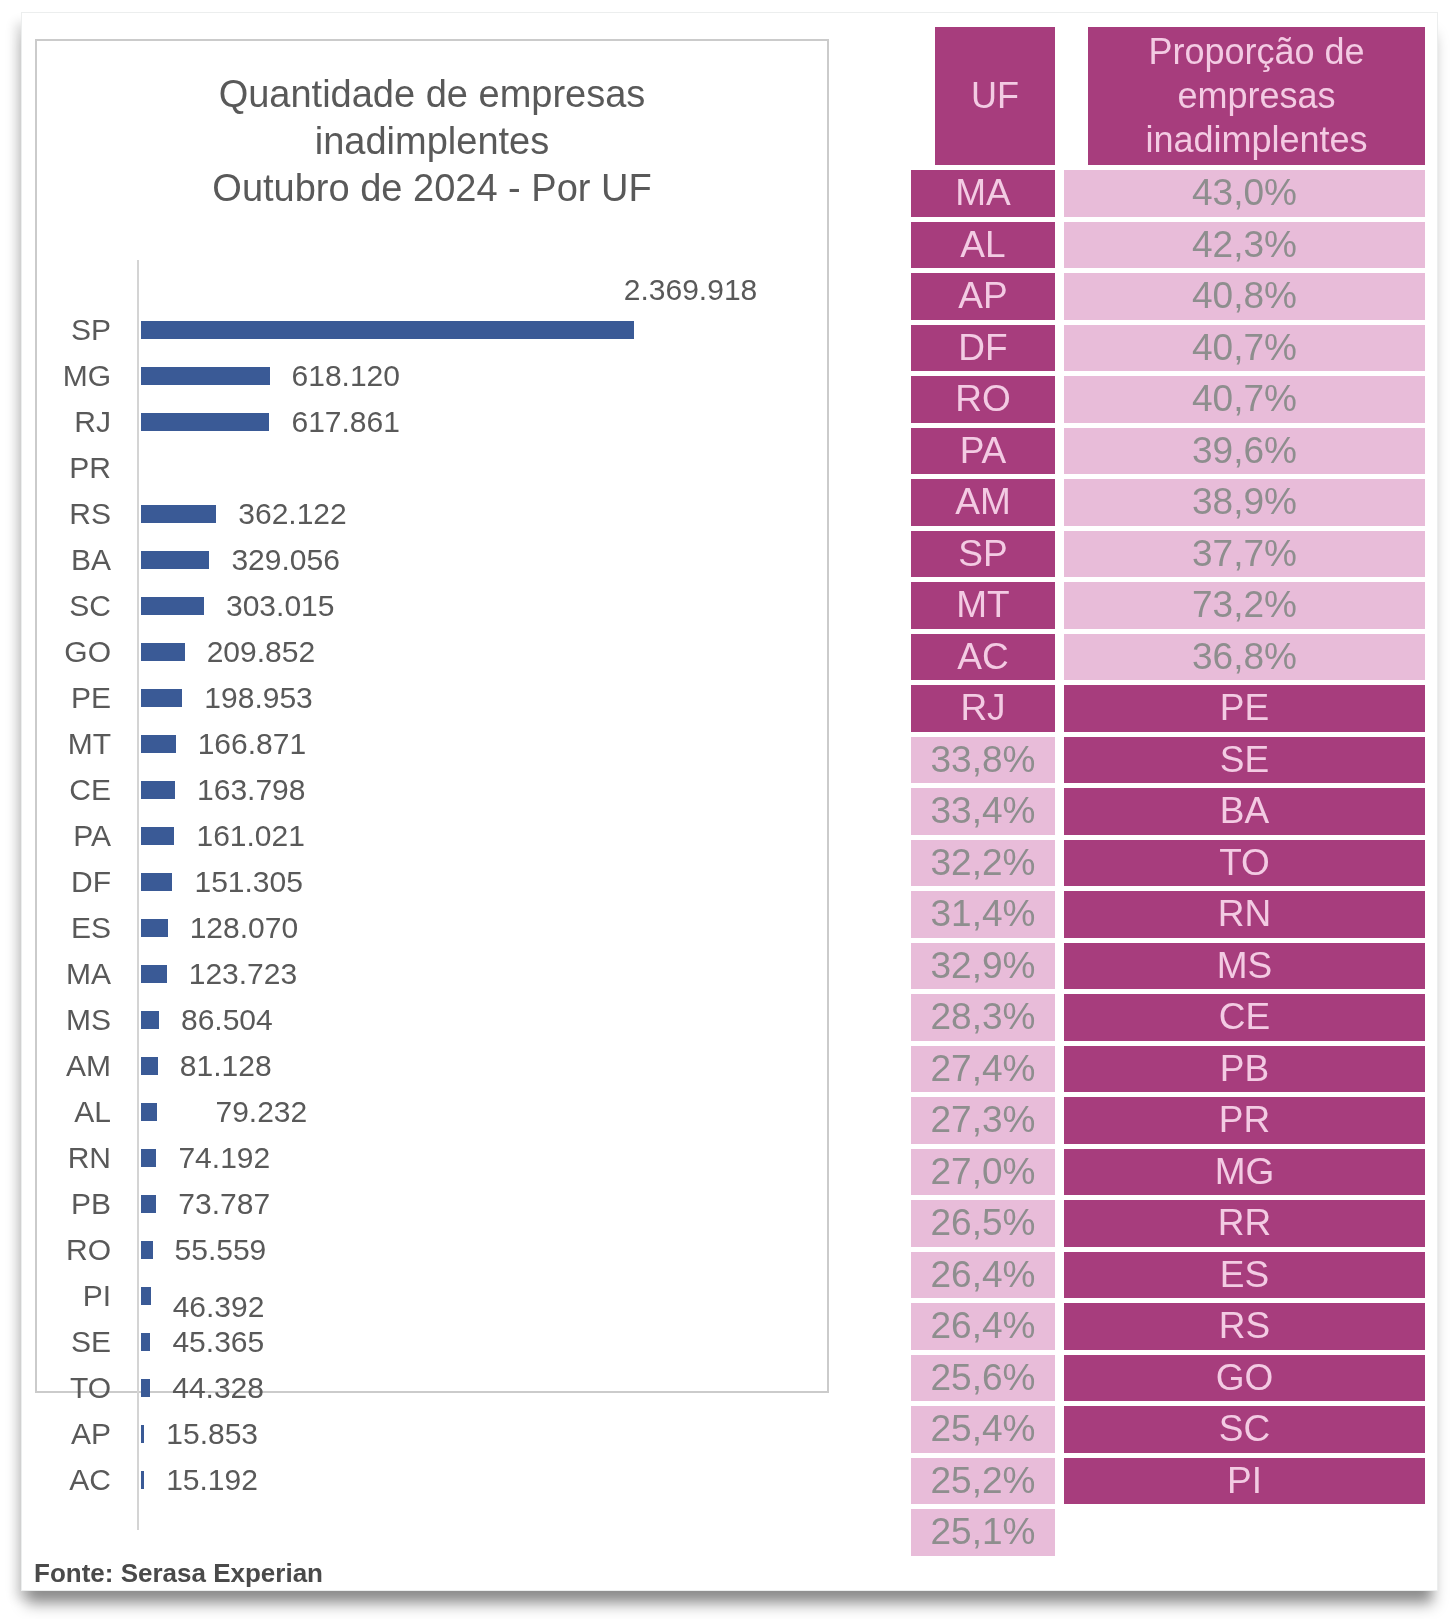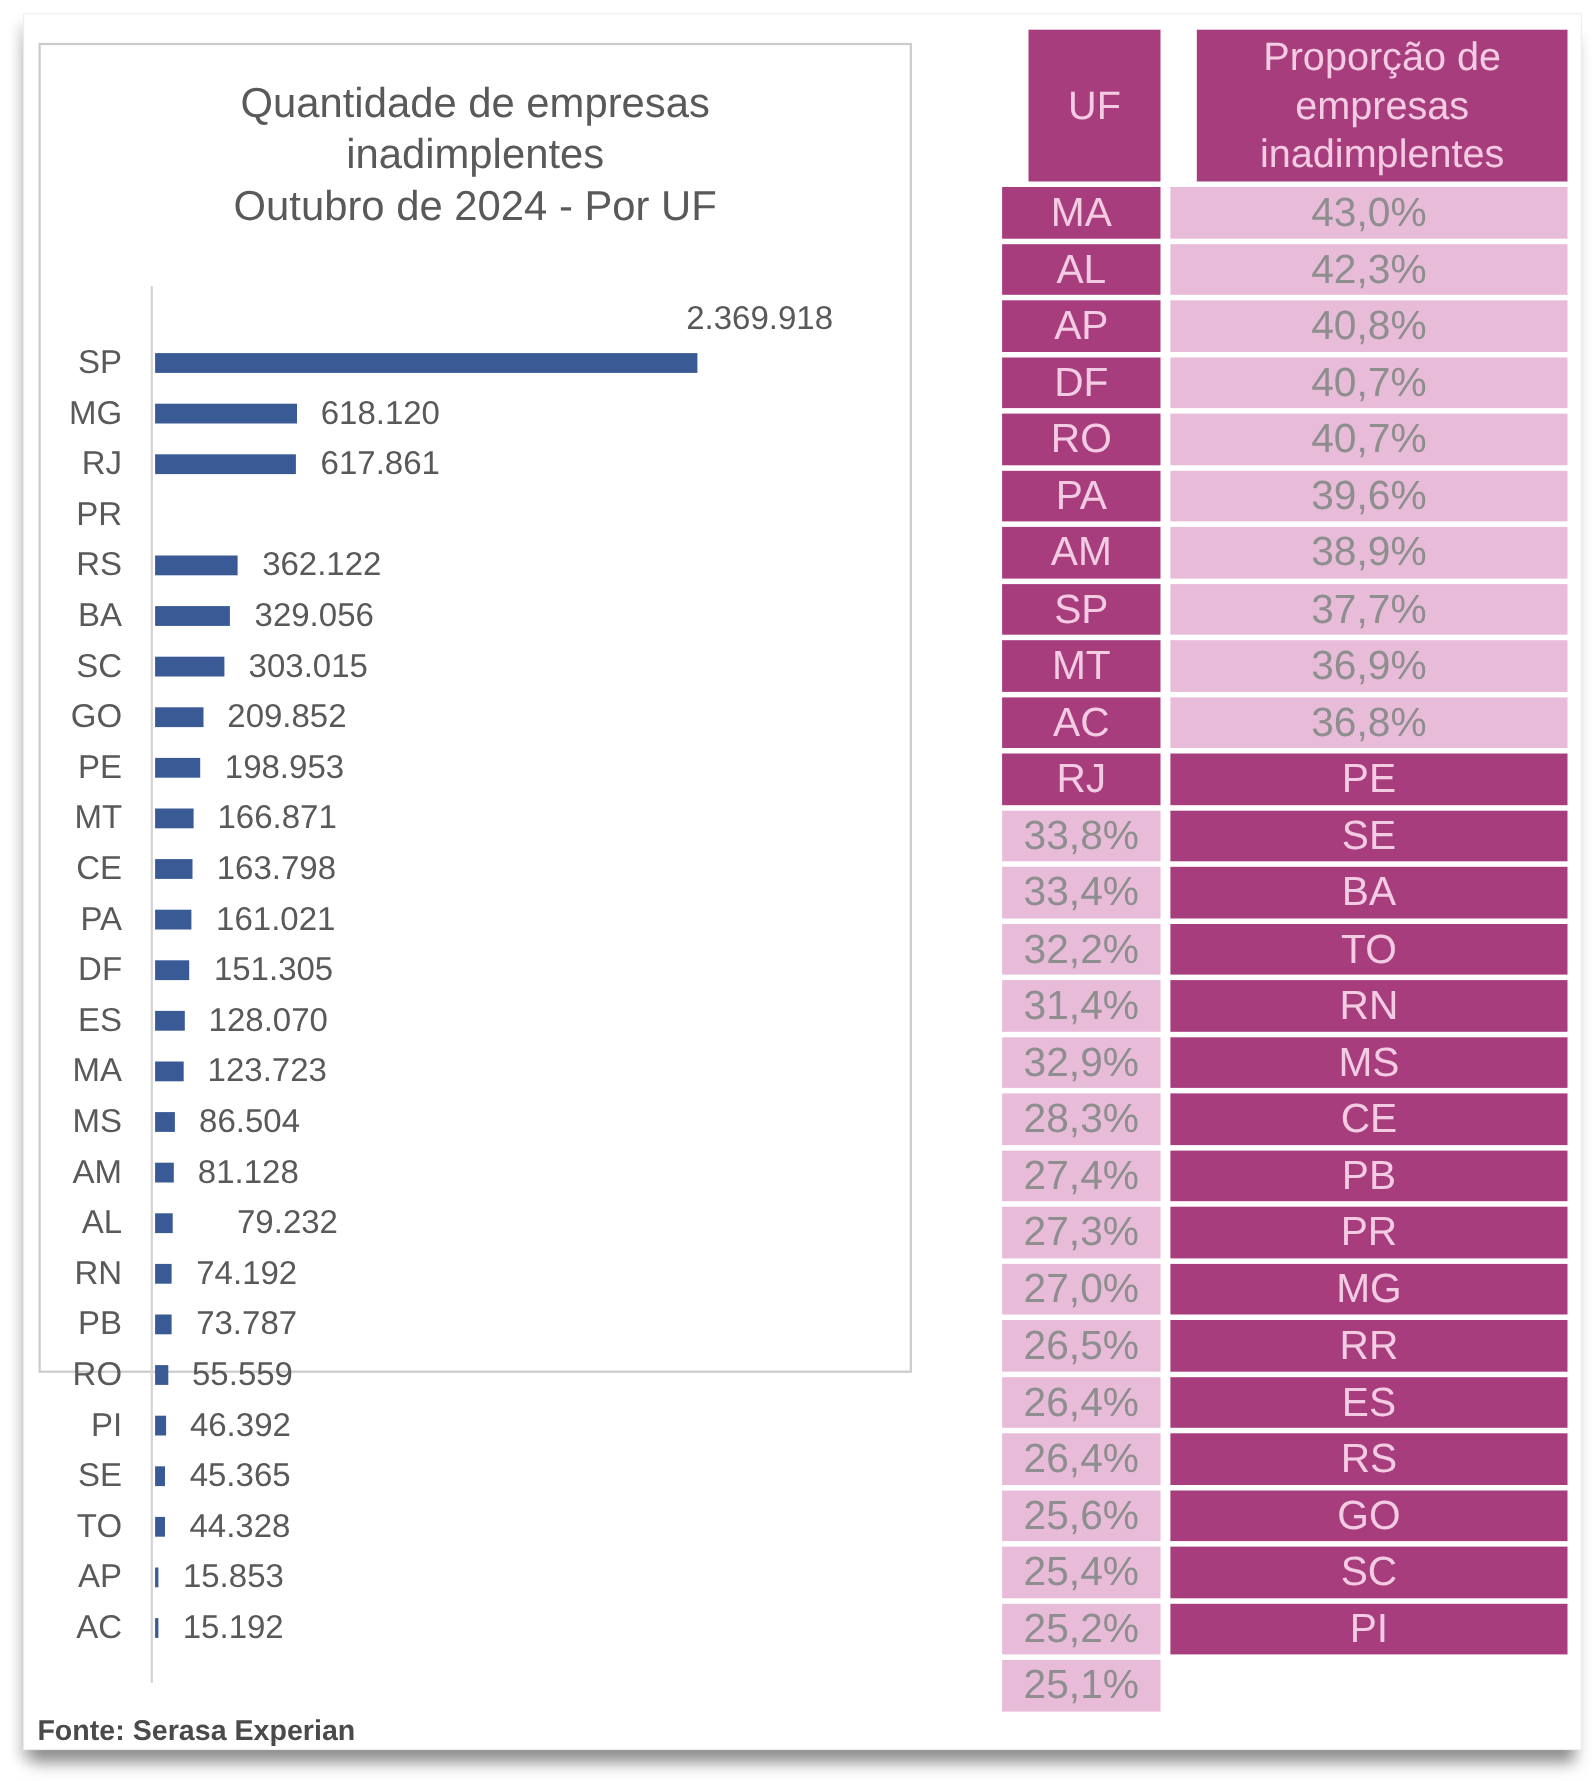--- a/index.html
+++ b/index.html
@@ -26,21 +26,21 @@
       -7px 9px 10px rgba(0,0,0,0.12),
       0 18px 14px -4px rgba(0,0,0,0.38);
   }
 
   
   .chart-panel {
     position: absolute;
     left: 13px;
     top: 26px;
     width: 794px;
-    height: 1209px;
+    height: 1354px;
     border: 2px solid #cbcbcb;
     background: #ffffff;
   }
 
   .chart-title {
     margin-top: 30px;
     text-align: center;
     font-size: 38px;
     line-height: 47px;
     color: #595959;
@@ -314,21 +314,21 @@
             <span class="cat">RO</span>
             <div class="bar-area">
               <div class="bar" style="width: 1.70903%;"></div>
               <span class="val" style="left: calc(1.70903% + 22px);">55.559</span>
             </div>
           </div>
           <div class="bar-row">
             <span class="cat">PI</span>
             <div class="bar-area">
               <div class="bar" style="width: 1.42704%;"></div>
-              <span class="val" style="left: calc(1.42704% + 22px);">46.392</span>
+              <span class="val" style="left: calc(1.42704% + 22px); margin-top: 11px;">46.392</span>
             </div>
           </div>
           <div class="bar-row">
             <span class="cat">SE</span>
             <div class="bar-area">
               <div class="bar" style="width: 1.39545%;"></div>
               <span class="val" style="left: calc(1.39545% + 22px);">45.365</span>
             </div>
           </div>
           <div class="bar-row">
@@ -372,21 +372,21 @@
         <div class="td td-val">40,7%</div>
         <div class="td td-uf">RO</div>
         <div class="td td-val">40,7%</div>
         <div class="td td-uf">PA</div>
         <div class="td td-val">39,6%</div>
         <div class="td td-uf">AM</div>
         <div class="td td-val">38,9%</div>
         <div class="td td-uf">SP</div>
         <div class="td td-val">37,7%</div>
         <div class="td td-uf">MT</div>
-        <div class="td td-val">36,9%</div>
+        <div class="td td-val">73,2%</div>
         <div class="td td-uf">AC</div>
         <div class="td td-val">36,8%</div>
         <div class="td td-uf">RJ</div>
         <div class="td td-uf">PE</div>
         <div class="td td-val">33,8%</div>
         <div class="td td-uf">SE</div>
         <div class="td td-val">33,4%</div>
         <div class="td td-uf">BA</div>
         <div class="td td-val">32,2%</div>
         <div class="td td-uf">TO</div>

